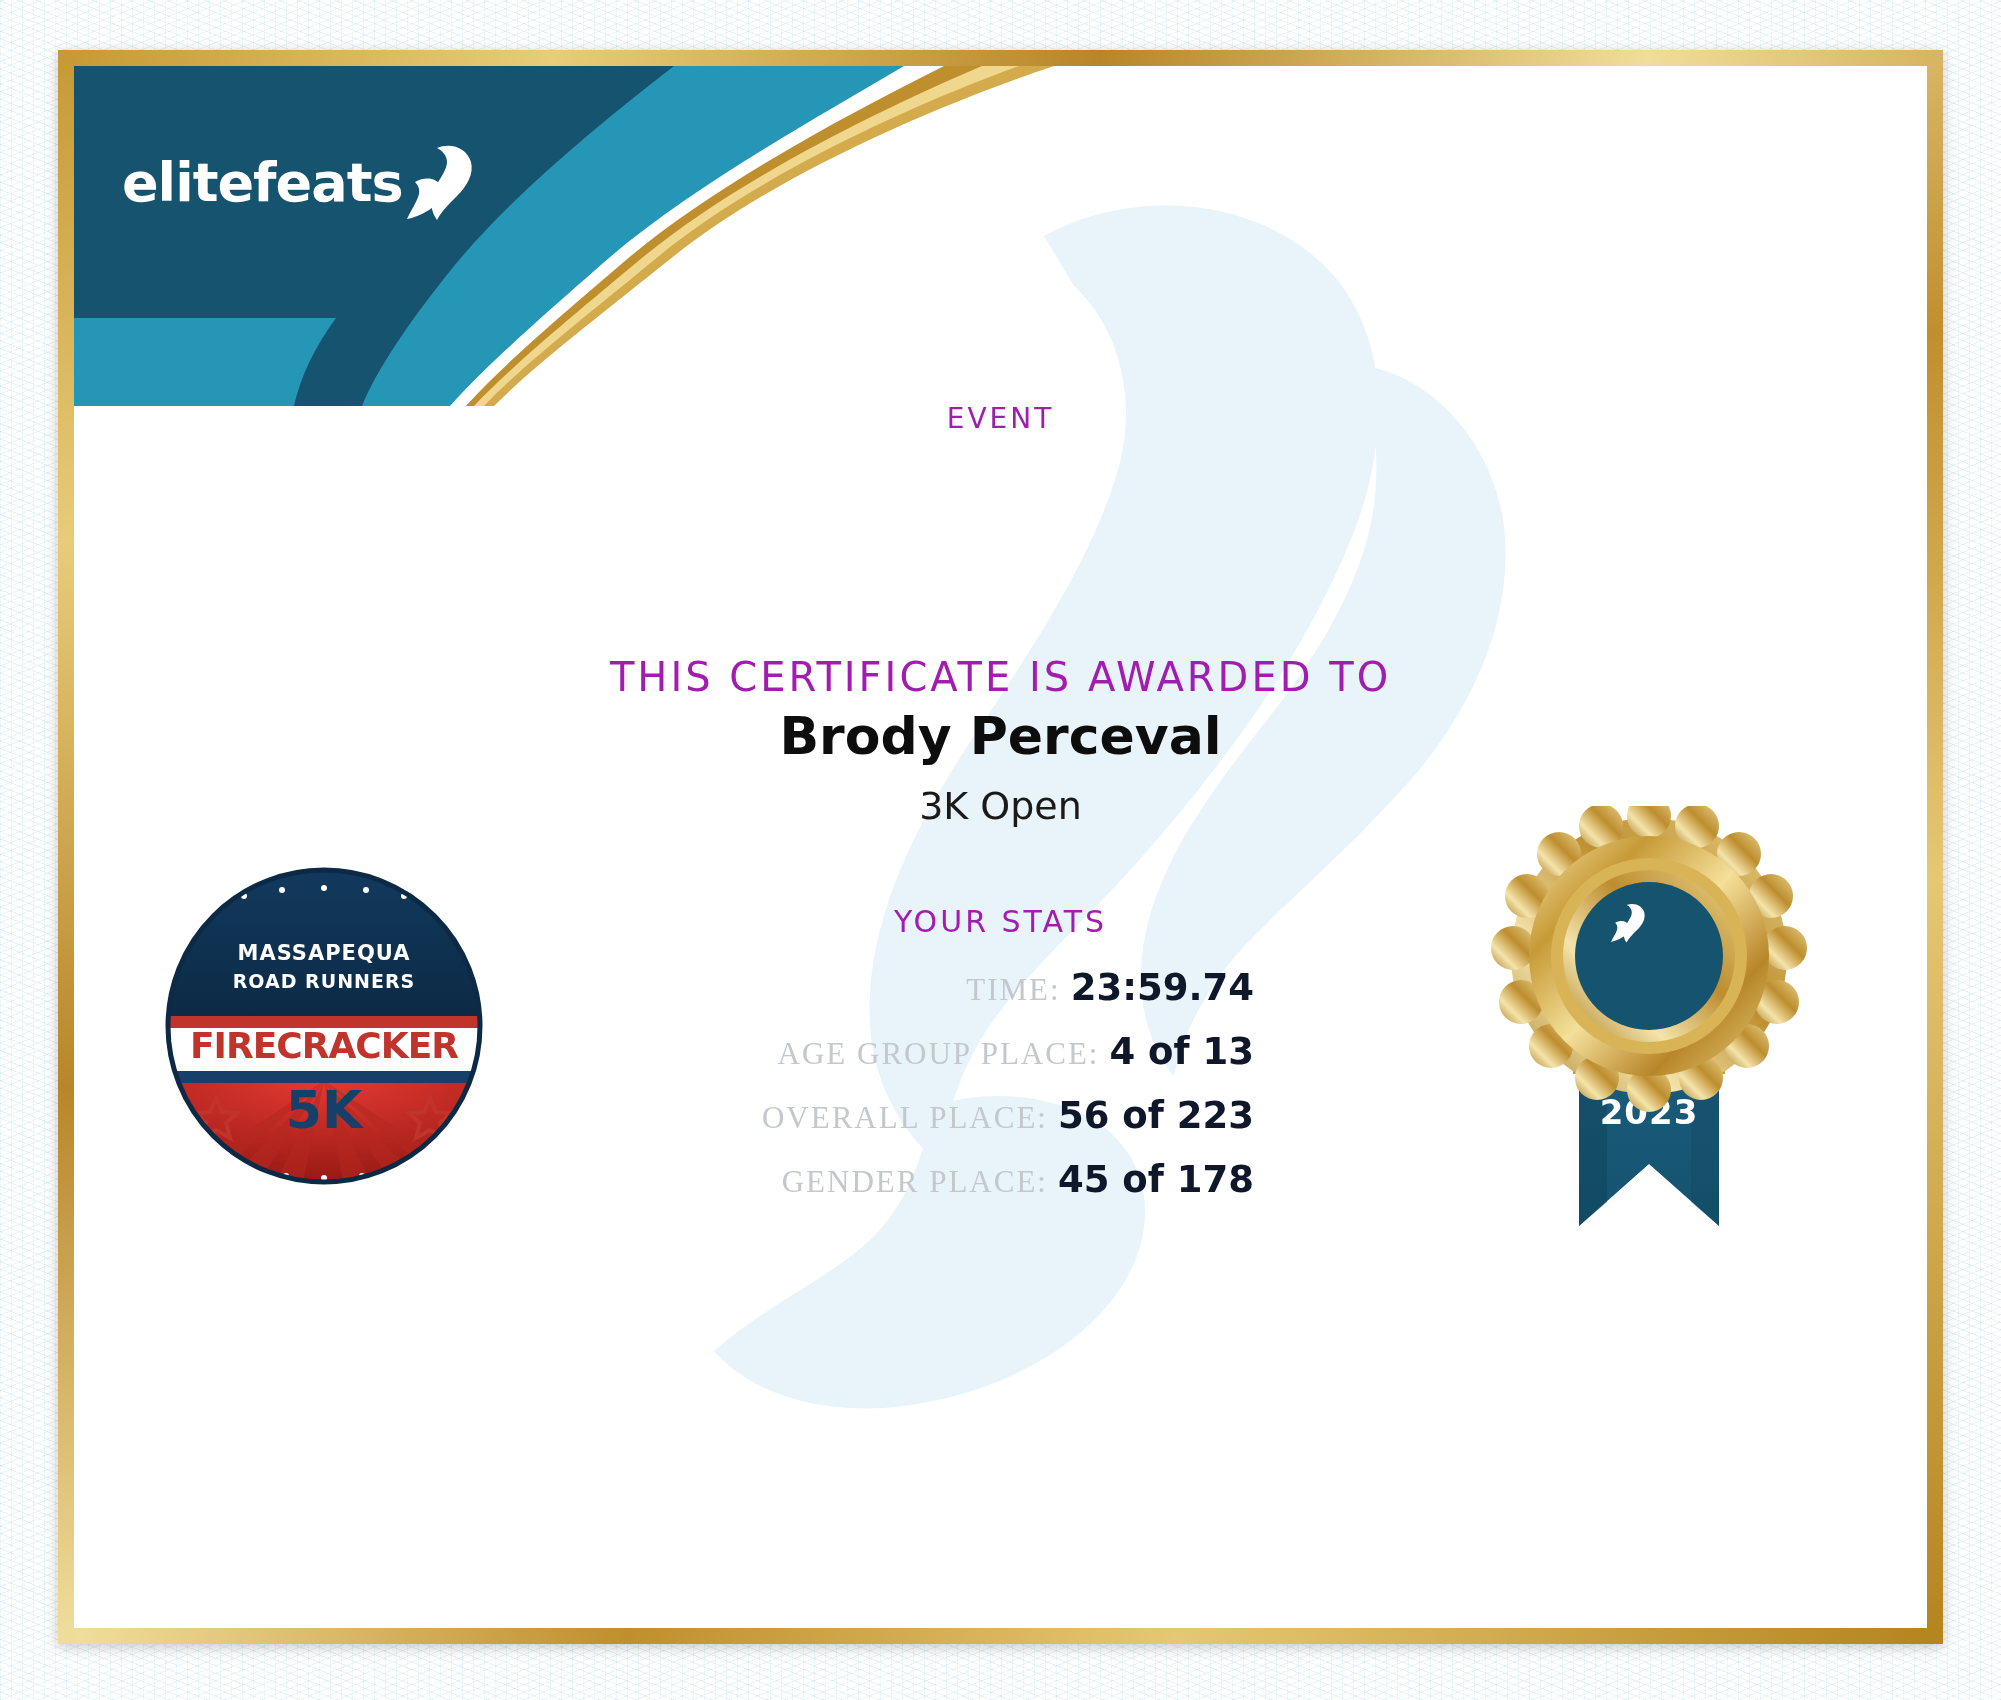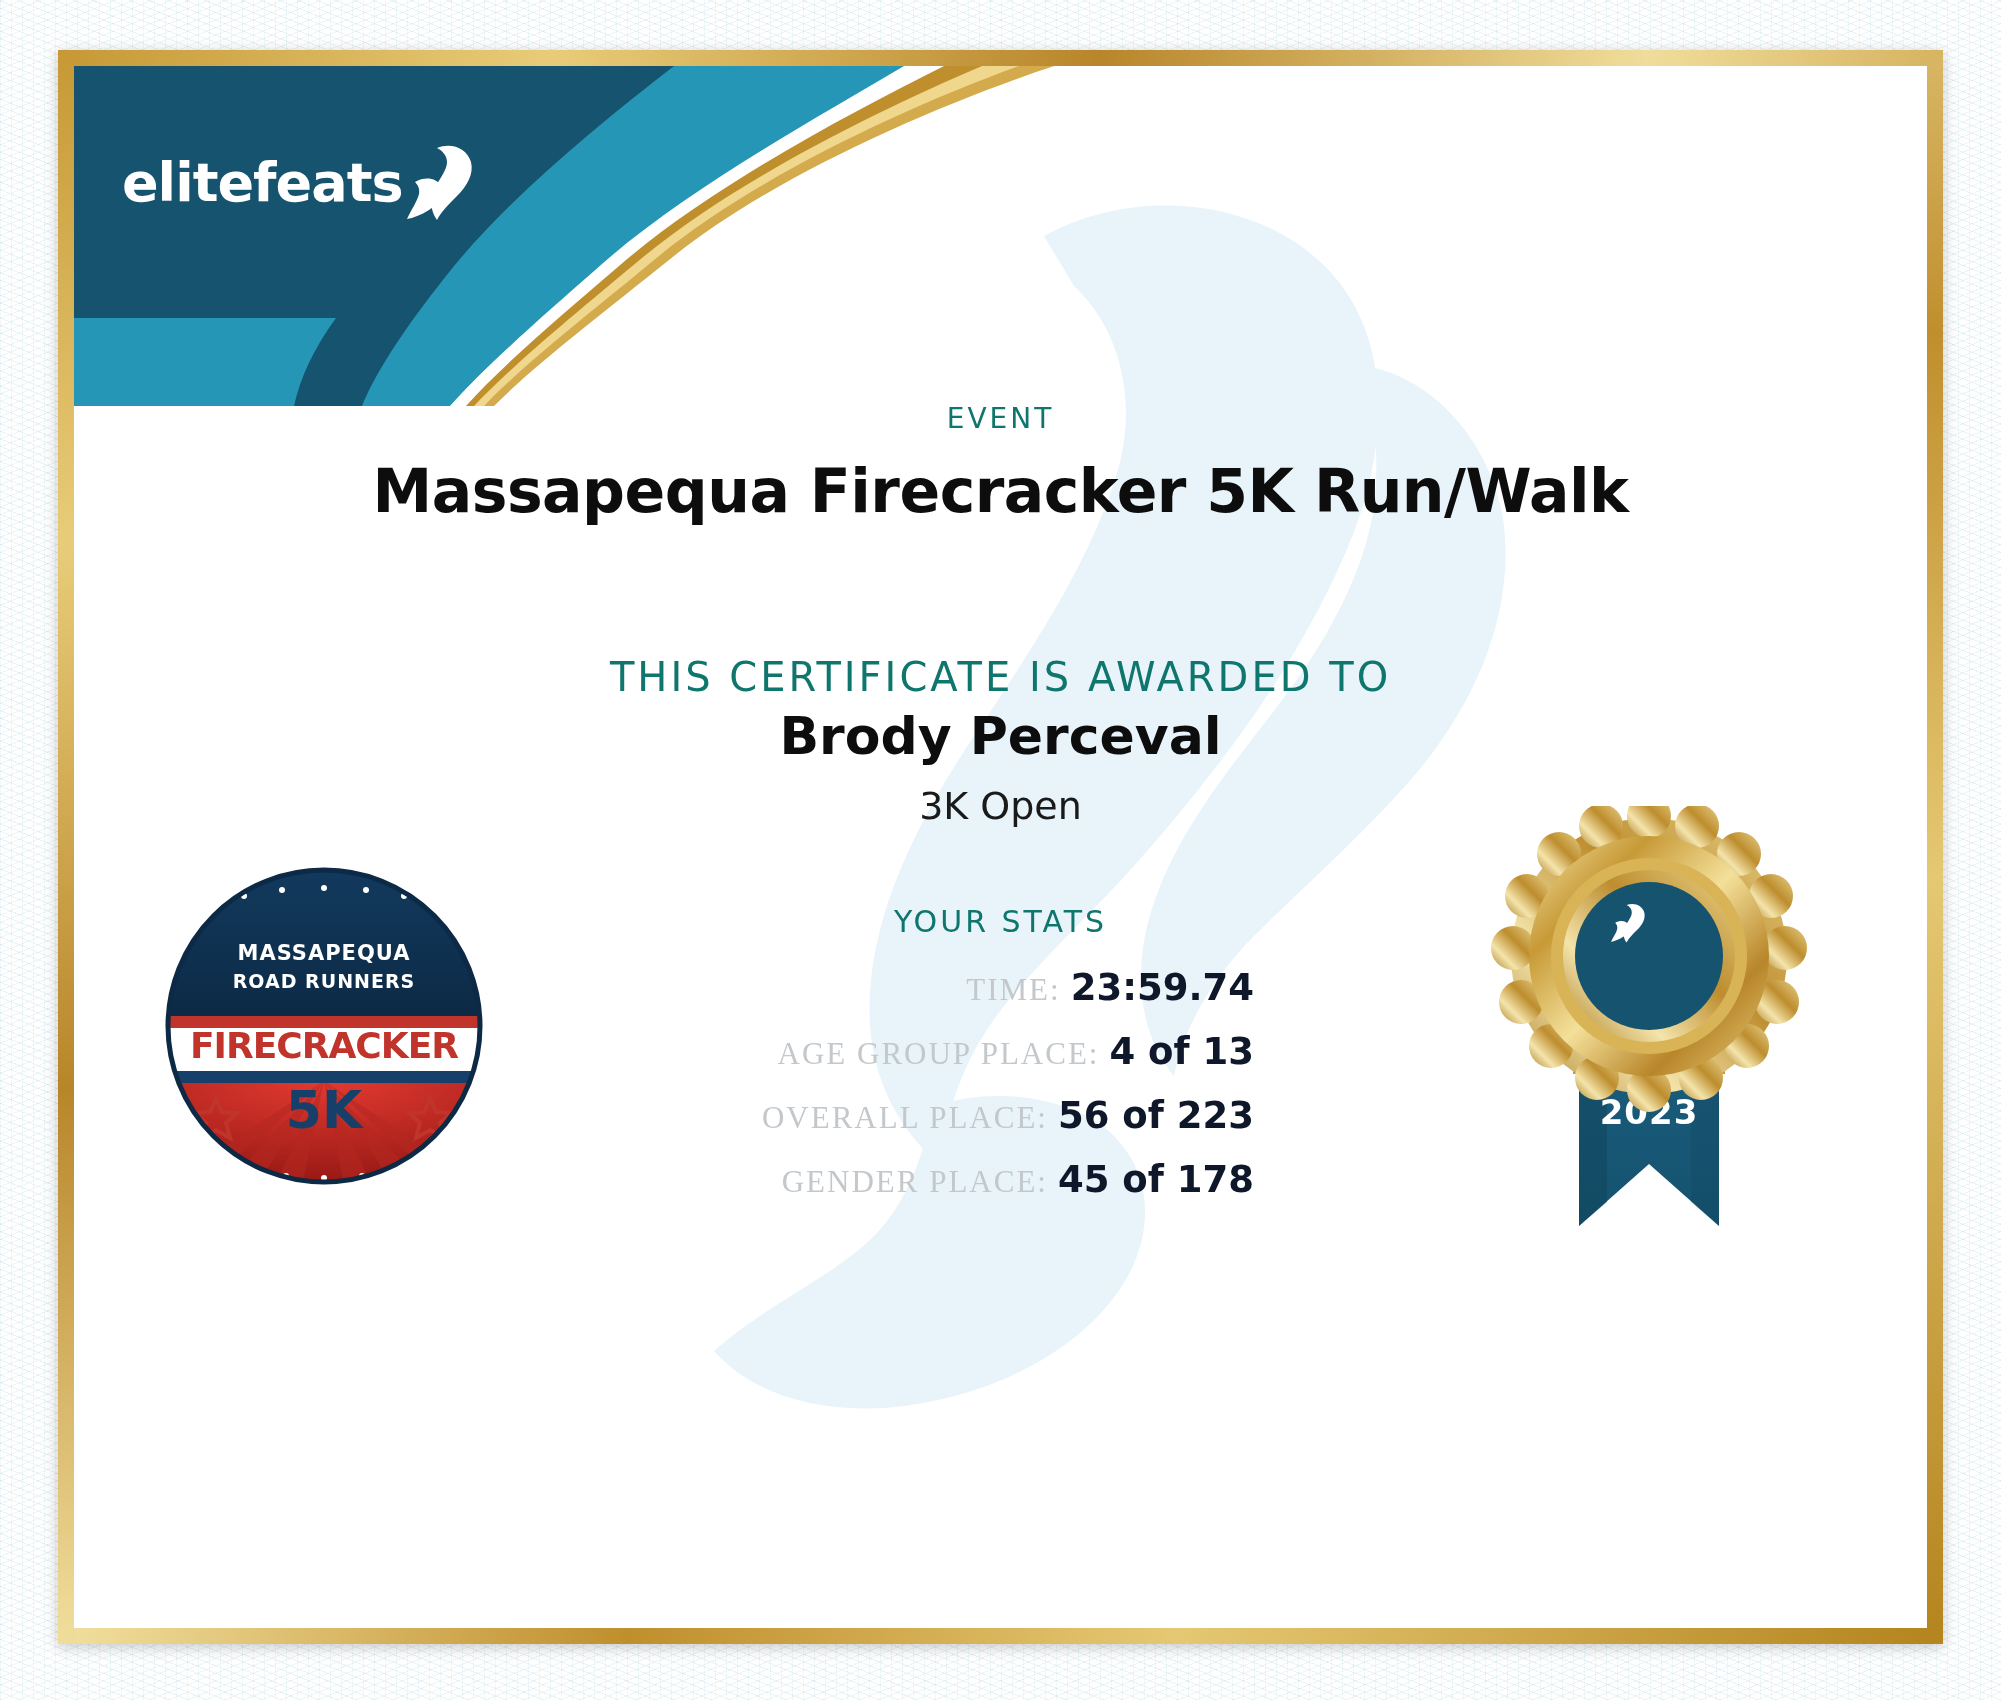--- a/index.html
+++ b/index.html
@@ -89,21 +89,21 @@
     color: #ffffff;
     font-size: 54px;
     font-weight: 700;
     letter-spacing: -1px;
     font-family: "DejaVu Sans", sans-serif;
     text-align: center;
   }
 
   
   .label {
-    color: #0f766e;
+    color: #a21caf;
     text-align: center;
     letter-spacing: 3px;
     font-weight: 400;
     font-family: "DejaVu Sans", sans-serif;
   }
 
   .event-label {
     position: absolute; left: 0; right: 0; top: 336px;
     font-size: 28px;
   }
@@ -236,21 +236,20 @@
       <span class="logo-text">elitefeats</span>
       <svg width="72" height="80" viewBox="0 0 72 80">
         <g fill="#ffffff">
           <path d="M30 6 C44 0 60 6 64 20 C67 32 60 44 50 54 C42 62 34 70 30 78 C24 70 22 58 28 46 C33 36 40 28 40 20 C40 14 36 9 30 6 Z"></path>
           <path d="M8 40 C18 34 30 36 34 44 C38 52 32 62 22 68 C14 73 6 76 0 77 C4 68 10 60 12 52 C13 47 11 43 8 40 Z"></path>
         </g>
       </svg>
     </div>
 
     <div class="label event-label">EVENT</div>
-    <div class="event-name">Massapequa Firecracker 5K Run/Walk</div>
 
     <div class="label awarded-label">THIS CERTIFICATE IS AWARDED TO</div>
     <div class="recipient">Brody Perceval</div>
     <div class="division">3K Open</div>
 
     <div class="label stats-label">YOUR STATS</div>
 
     <div class="stats">
       <div class="stat-row">
         <span class="stat-key">TIME:</span>

